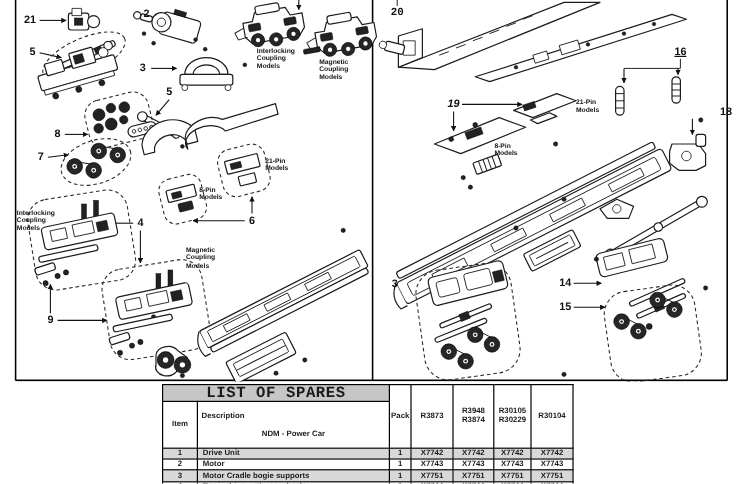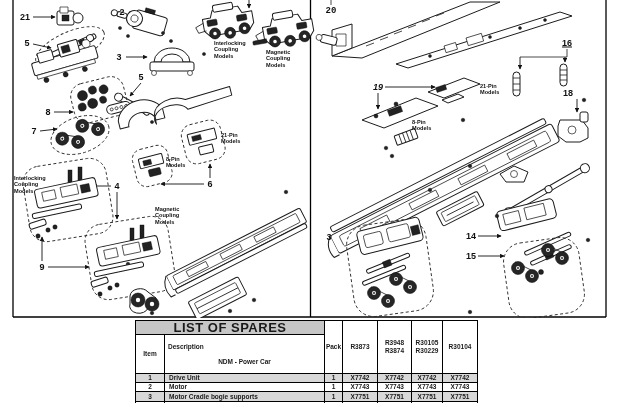--- a/index.html
+++ b/index.html
@@ -23,21 +23,21 @@
   .wh{fill:#262626;stroke:#000;stroke-width:.5;}
   .hub{fill:#fff;}
   
   #spares{position:absolute;left:135px;top:320px;width:342px;
           border-collapse:collapse;table-layout:fixed;
           font-family:"Liberation Sans",sans-serif;}
   #spares td,#spares th{border:1px solid #000;padding:0;font-weight:700;
           font-size:6.5px;line-height:7.5px;overflow:hidden;}
   #spares{border:1.5px solid #000;}
   #spares .title{background:#c6c6c6;font-size:13px;line-height:13px;height:13px;
-          text-align:center;letter-spacing:.5px;}
+          text-align:center;letter-spacing:.5px;font-family:Liberation Mono, monospace;}
   #spares .hd{height:16px;vertical-align:middle;text-align:center;white-space:pre-line;}
   #spares .hd2{border-bottom:1.5px solid #000;}
   #spares .desc-hd{text-align:left;vertical-align:top;}
   #spares .desc-hd .dh{padding-left:3px;text-align:left;}
   #spares .desc-hd .sub{text-align:center;}
   #spares tbody td{height:8.4px;text-align:center;}
   #spares tbody td.desc{text-align:left;padding-left:4px;}
   #spares tr.shade td{background:#d8d8d8;}
 </style>
 </head>
@@ -430,21 +430,21 @@
       <div class="callout" style="left: 119px; top: 57px;">3</div>
       <div class="callout" style="left: 141px; top: 77px;">5</div>
       <div class="callout" style="left: 48px; top: 112px;">8</div>
       <div class="callout" style="left: 34px; top: 131px;">7</div>
       <div class="callout" style="left: 117px; top: 186px;">4</div>
       <div class="callout" style="left: 210px; top: 184px;">6</div>
       <div class="callout" style="left: 42px; top: 267px;">9</div>
       <div class="callout" style="left: 331px; top: 11px; font-family: Liberation Mono, monospace;">20</div>
       <div class="callout" style="left: 567px; top: 43px; text-decoration: underline;">16</div>
       <div class="callout" style="left: 378px; top: 87px; font-style: italic;">19</div>
-      <div class="callout" style="left: 568px; top: 93px;">18</div>
+      <div class="callout" style="left: 605px; top: 93px;">18</div>
       <div class="callout" style="left: 329px; top: 237px;">3</div>
       <div class="callout" style="left: 471px; top: 236px;">14</div>
       <div class="callout" style="left: 471px; top: 256px;">15</div>
       <div class="dlabel" style="left: 214px; top: 40px;">Interlocking
 Coupling
 Models</div>
       <div class="dlabel" style="left: 266px; top: 49px;">Magnetic
 Coupling
 Models</div>
       <div class="dlabel" style="left: 221px; top: 132px;">21-Pin

